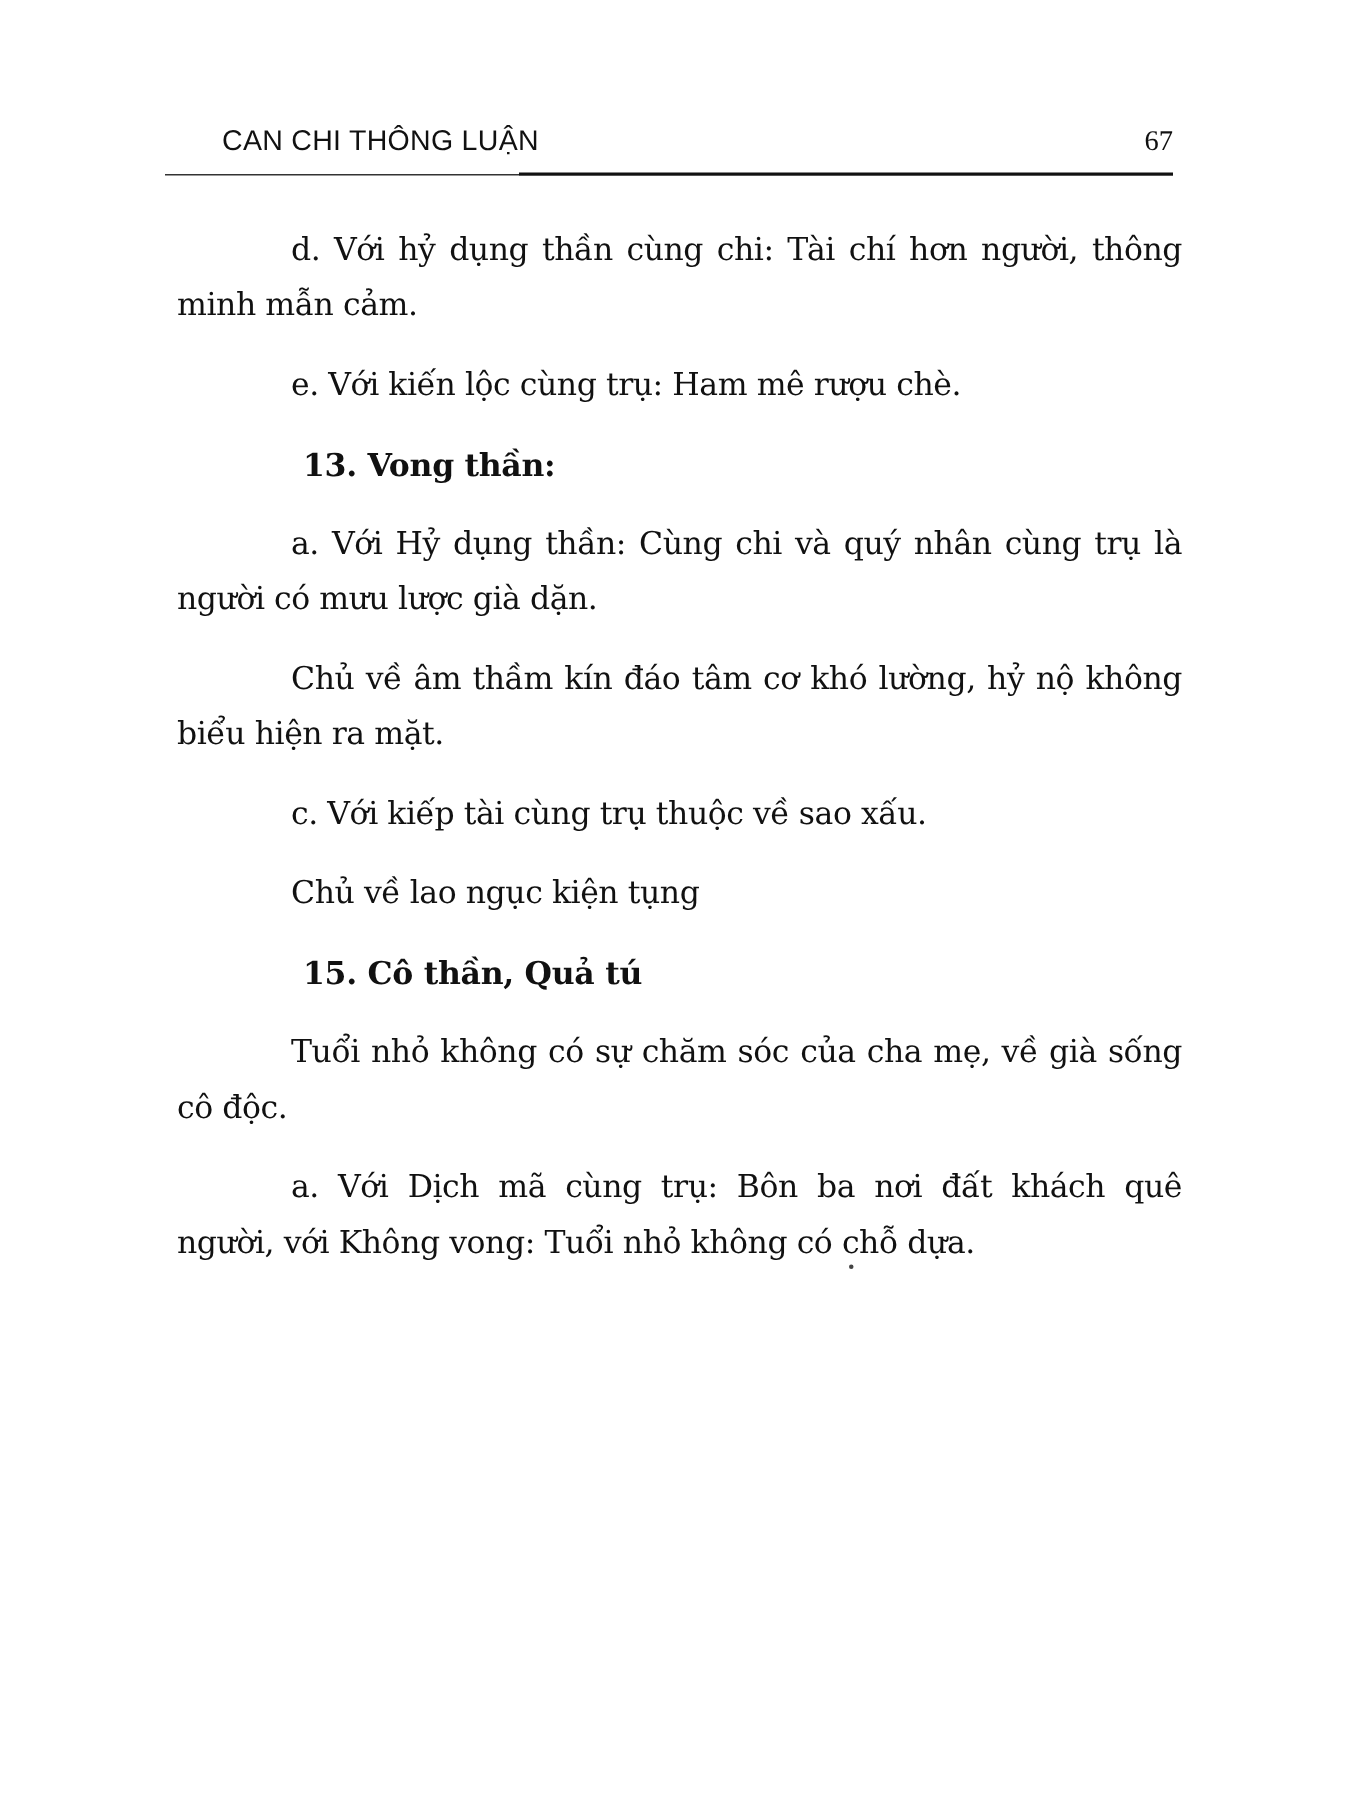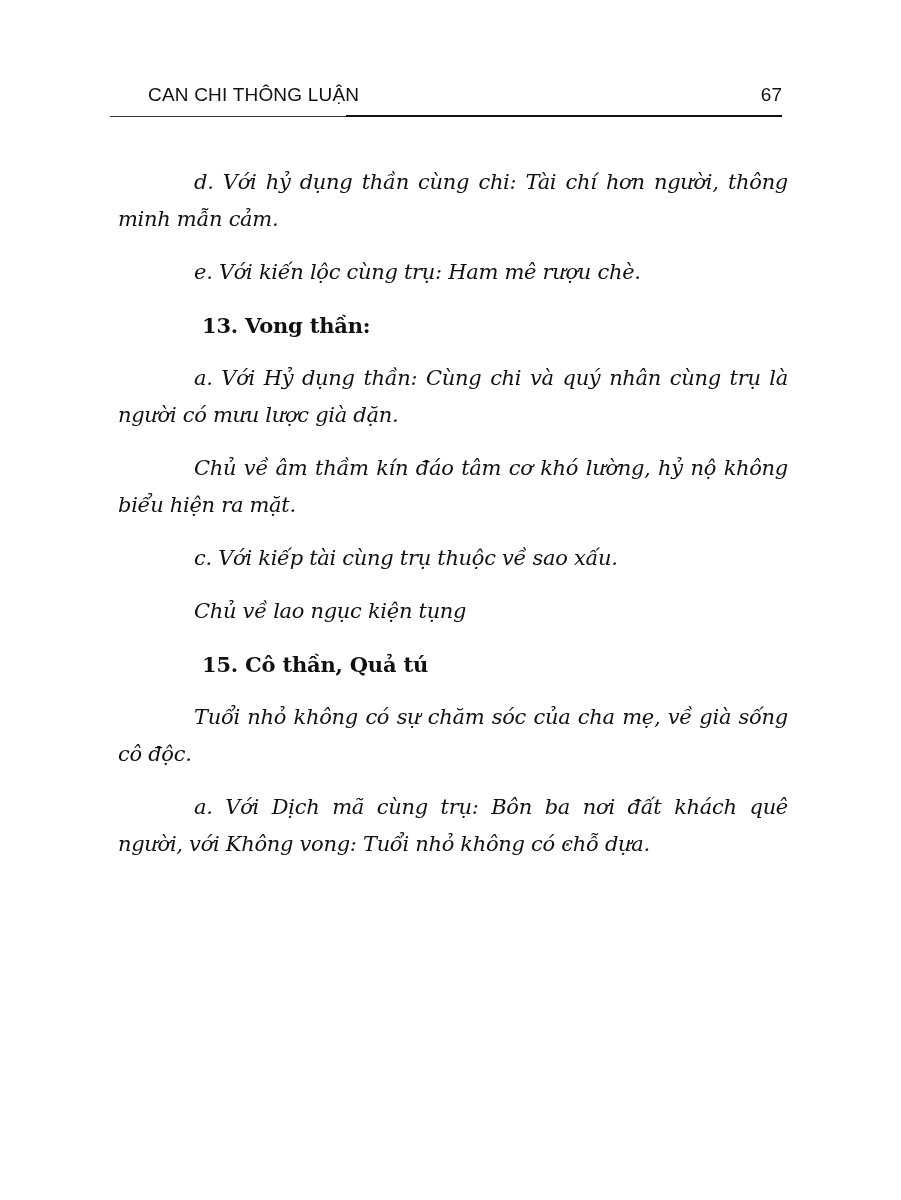--- a/index.html
+++ b/index.html
@@ -28,21 +28,21 @@
       font-family: Liberation Sans, sans-serif;
       font-size: 19px;
       letter-spacing: 0.2px;
       color: #111;
       margin-left: 36px;
     }
     .page-number {
       position: absolute;
       right: 0;
       top: 4px;
-      font-family: Liberation Sans, sans-serif;
+      font-family: Liberation Serif, serif;
       font-size: 19px;
       color: #111;
     }
     .header-rule {
       position: absolute;
       left: 0;
       top: 36px;
       width: 672px;
       height: 0;
       border-top: 1px solid #333;
@@ -59,25 +59,24 @@
       position: absolute;
       left: 118px;
       top: 148px;
       width: 670px;
       font-family: "DejaVu Serif", serif;
       font-size: 21px;
       line-height: 37px;
       color: #111;
     }
     .para {
-      margin: 16px 0 16px 0;
+      margin: 0 0 16px 0;
       text-indent: 76px;
       text-align: justify;
       letter-spacing: -0.3px;
-      font-style: italic;
     }
     .heading {
       margin: 0 0 16px 84px;
       font-weight: bold;
       letter-spacing: -0.2px;
     }
     .stray-mark {
       position: absolute;
       left: 566px;
       top: 843px;

